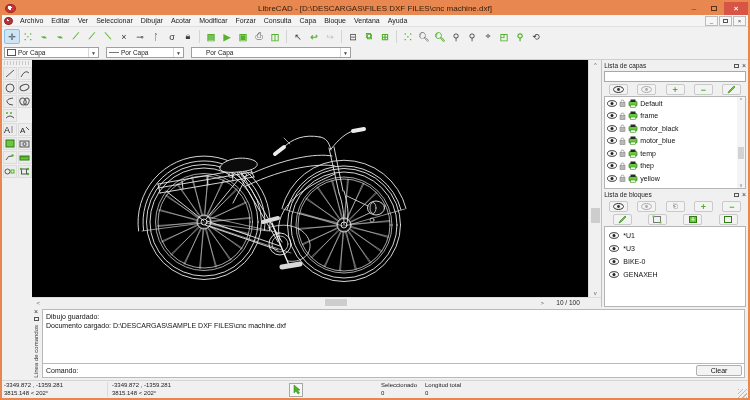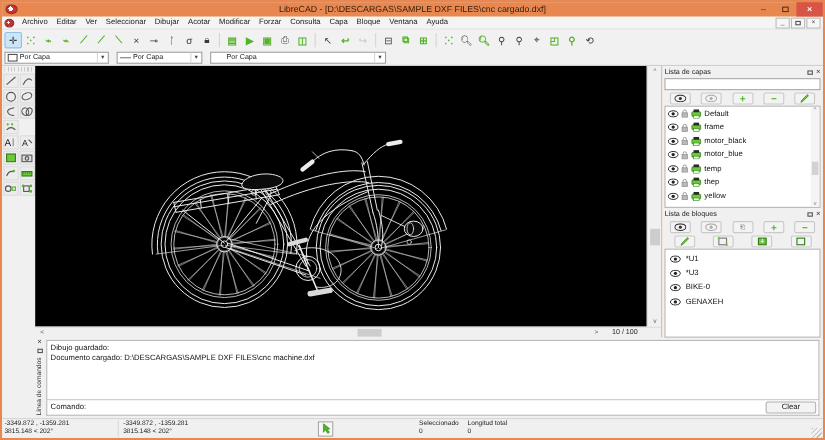--- a/index.html
+++ b/index.html
@@ -99,21 +99,21 @@
   .sel-col { display:flex; flex-direction:column; line-height:7.5px; }
   .resize-grip { margin-left:auto; margin-right:1px; align-self:flex-end; width:9px; height:9px; background:repeating-linear-gradient(135deg,#bbb 0 1px,transparent 1px 3px); }
 </style>
 </head>
 <body>
 
 <div class="app">
 
   <div class="titlebar">
     <div class="tb-logo"></div>
-    <div class="tb-title">LibreCAD - [D:\DESCARGAS\SAMPLE DXF FILES\cnc cargado.dxf]</div>
+    <div class="tb-title">LibreCAD - [D:\DESCARGAS\FILES DXF FILES\cnc machine.dxf]</div>
     <div class="tb-btns">
       <div class="tb-btn">–</div>
       <div class="tb-btn">
           <span class="box-glyph"></span>
         </div>
       <div class="tb-btn close">
           <span class="x">×</span>
         </div>
     </div>
   </div>

